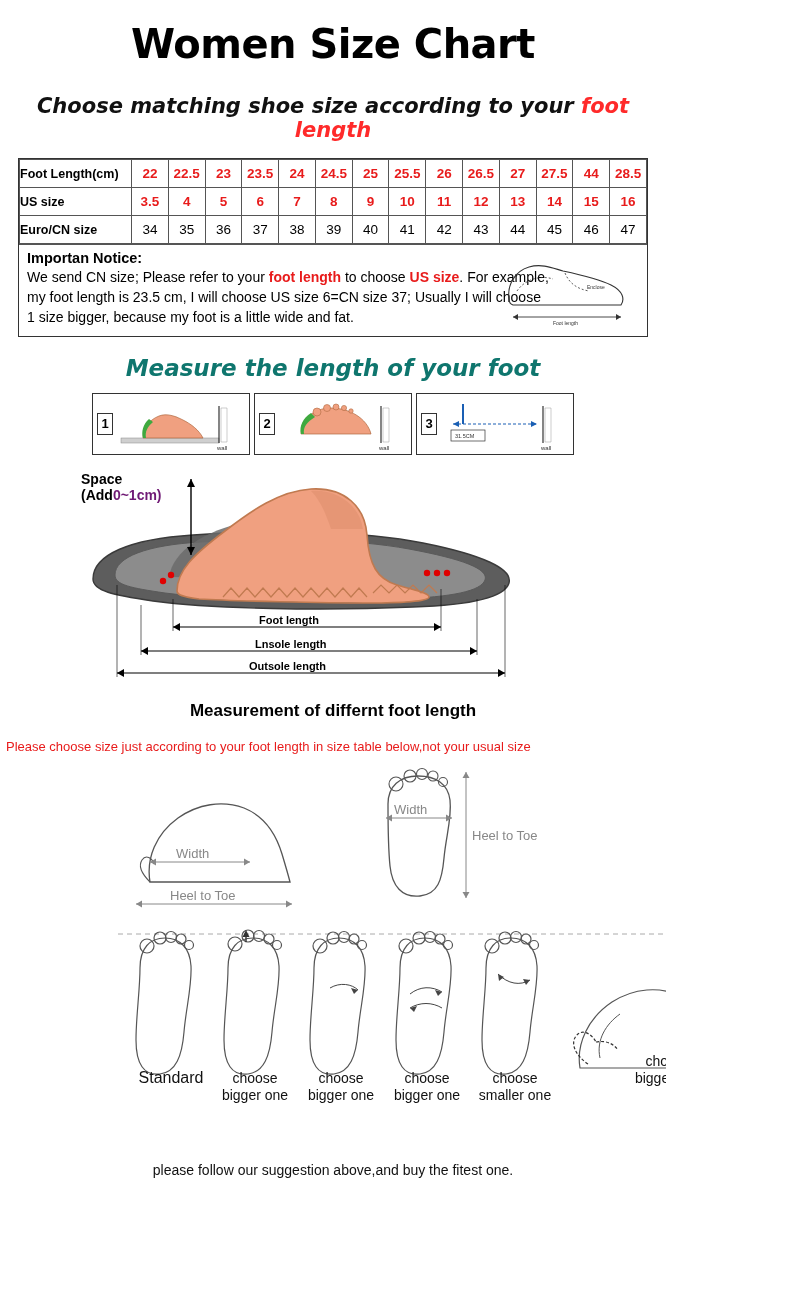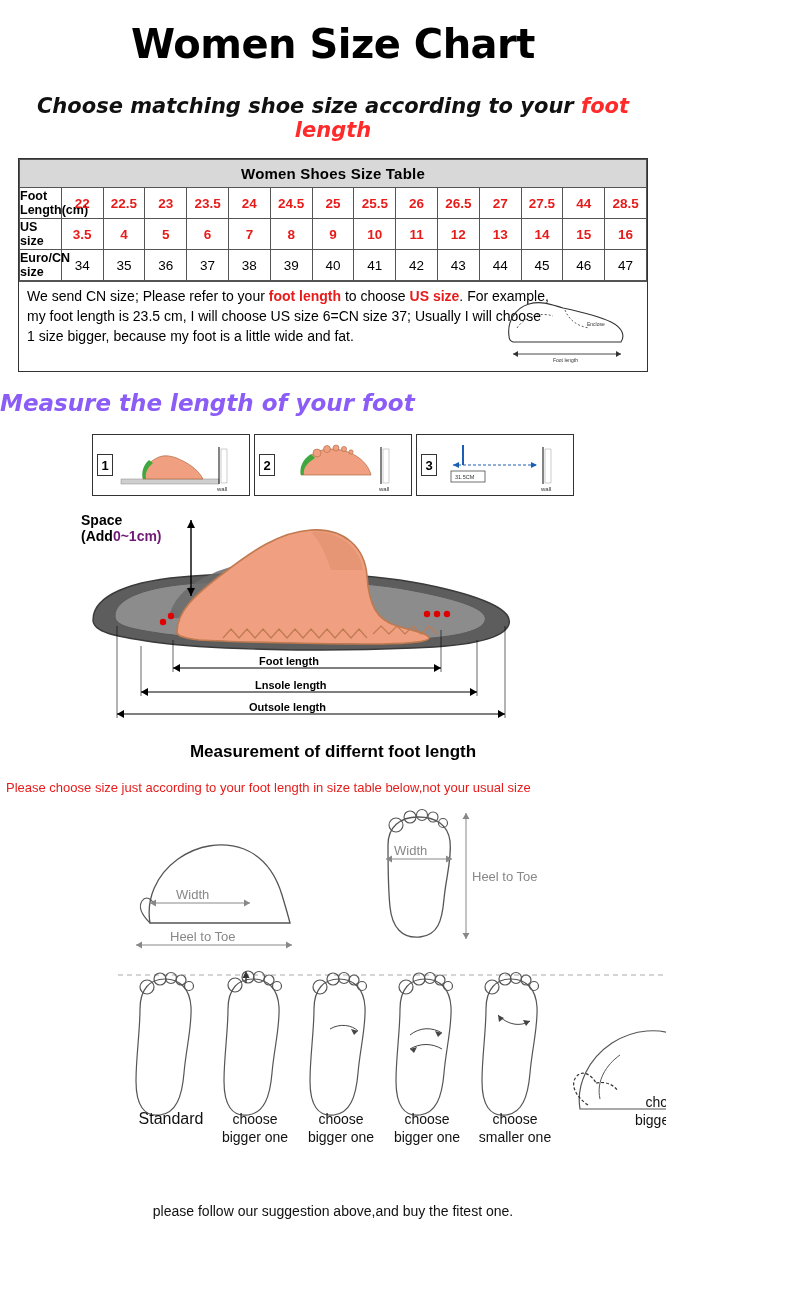--- a/index.html
+++ b/index.html
@@ -94,27 +94,27 @@
   .foot-diagram {
     position: absolute;
     right: 6px;
     top: 4px;
     width: 150px;
     height: 84px;
   }
 
   
   .measure-title {
-    text-align: left;
+    text-align: center;
     font-family: "DejaVu Sans", sans-serif;
     font-weight: bold;
     font-style: italic;
     font-size: 23px;
-    color: #8b5cf6;
-    margin: 18px 0 18px 0;
+    color: #0f766e;
+    margin: 18px 0 12px 0;
   }
   .steps {
     display: flex;
     justify-content: center;
     gap: 4px;
   }
   .step {
     width: 158px;
     height: 62px;
     border: 1px solid #333;
@@ -205,23 +205,20 @@
 
   <h1 class="main-title">Women Size Chart</h1>
 
   <div class="subtitle">
     <span>Choose matching shoe size according to your </span><span class="hl">foot length</span>
   </div>
 
   <div class="table-wrap">
     <table class="size">
       <tbody>
-          <tr>
-        <td class="hdr" colspan="15">Women Shoes Size Table</td>
-      </tr>
       <tr>
         <td class="rowlab center">Foot Length(cm)</td>
         <td class="red">22</td>
         <td class="red">22.5</td>
         <td class="red">23</td>
         <td class="red">23.5</td>
         <td class="red">24</td>
         <td class="red">24.5</td>
         <td class="red">25</td>
         <td class="red">25.5</td>
@@ -263,20 +260,21 @@
         <td class="blk">43</td>
         <td class="blk">44</td>
         <td class="blk">45</td>
         <td class="blk">46</td>
         <td class="blk">47</td>
       </tr>
     </tbody>
       </table>
 
     <div class="notice">
+      <div class="ntitle">Importan Notice:</div>
       <p>
         <span>We send CN size; Please refer to your </span><span class="r">foot length</span><span> to choose </span><span class="r">US size</span><span>. For example,</span>
       </p>
       <p>my foot length is 23.5 cm, I will choose US size 6=CN size 37; Usually I will choose</p>
       <p>1 size bigger, because my foot is a little wide and fat.</p>
 
       <svg class="foot-diagram" viewBox="0 0 150 84">
         <path d="M18,50 C16,36 24,22 38,18 C52,14 64,20 72,22 C86,25 108,30 120,36 C132,42 134,50 130,56 L22,56 C19,55 18,53 18,50 Z" fill="none" stroke="#333" stroke-width="1.1"></path>
         <path d="M26,42 C34,30 50,26 62,30" fill="none" stroke="#333" stroke-width="0.8" stroke-dasharray="2,2"></path>
         <path d="M74,24 C78,34 86,40 98,42" fill="none" stroke="#333" stroke-width="0.8" stroke-dasharray="2,2"></path>

